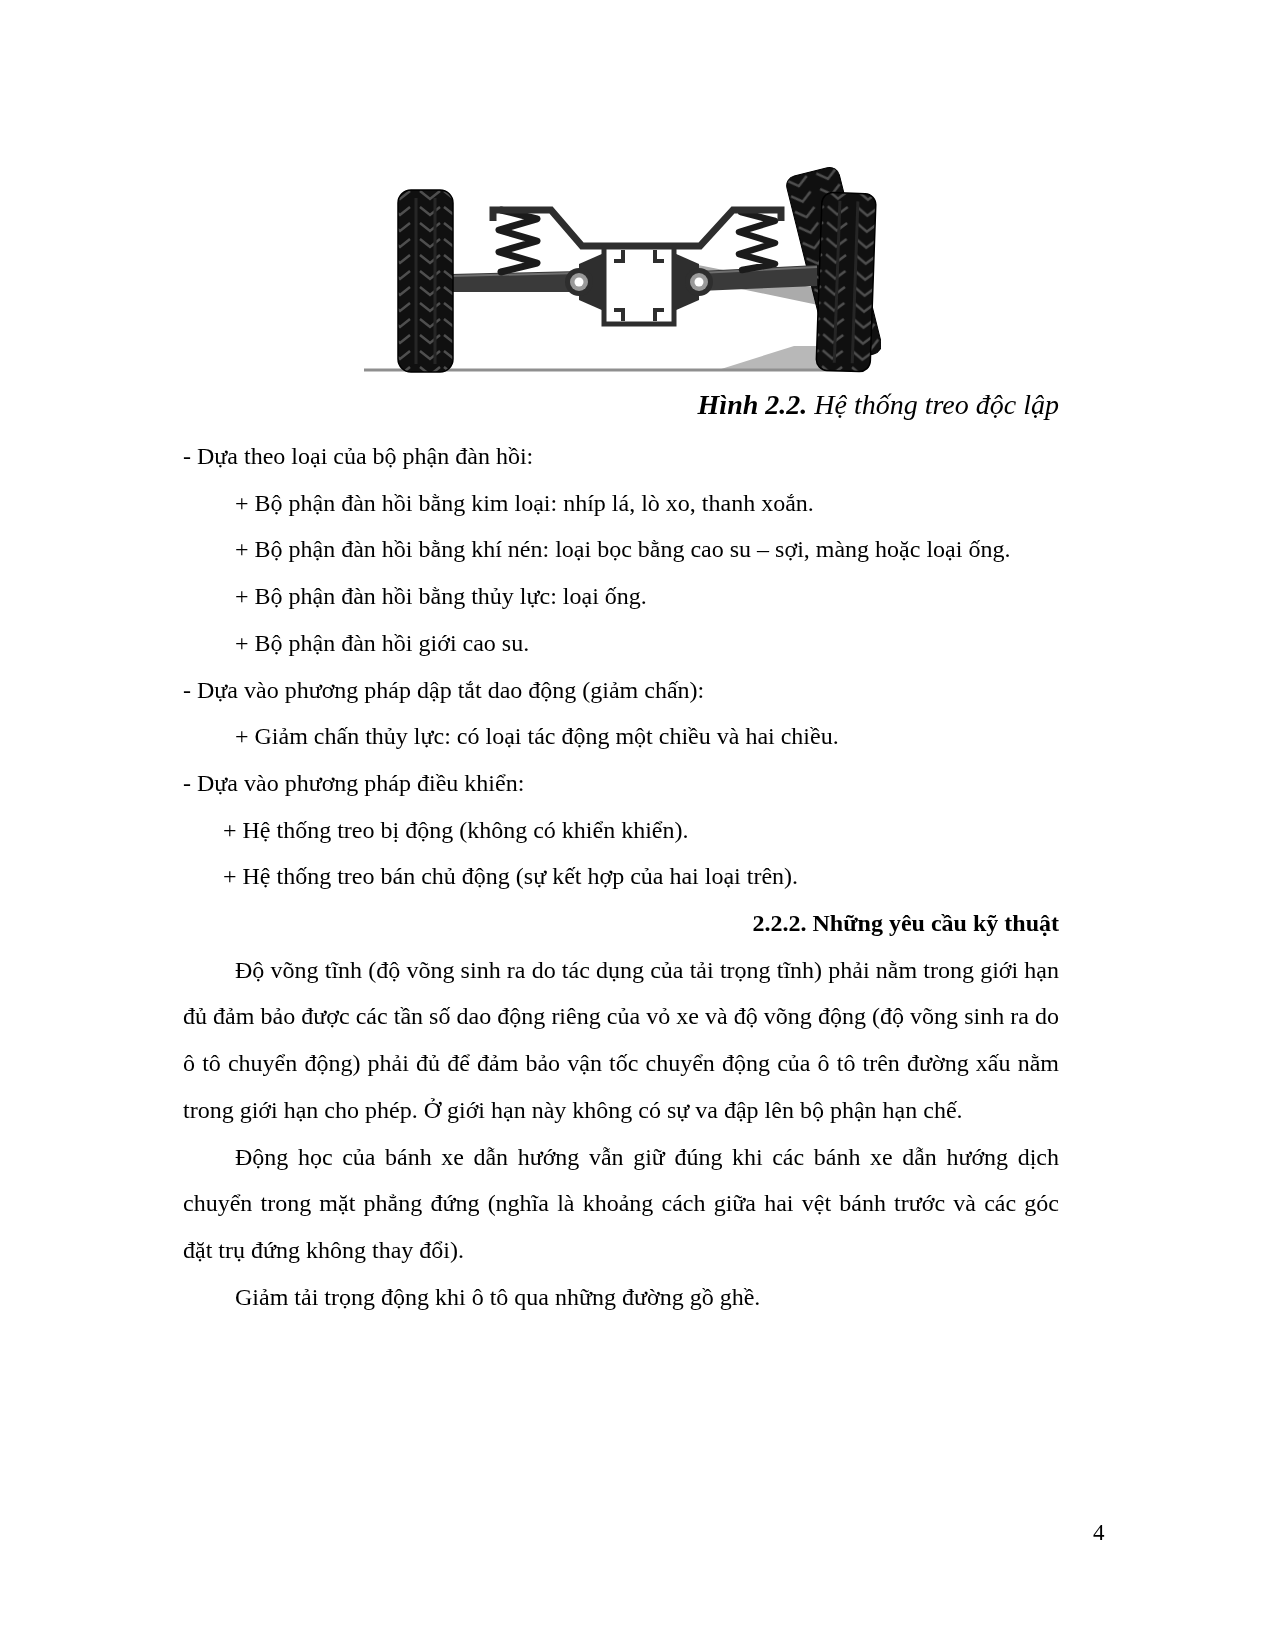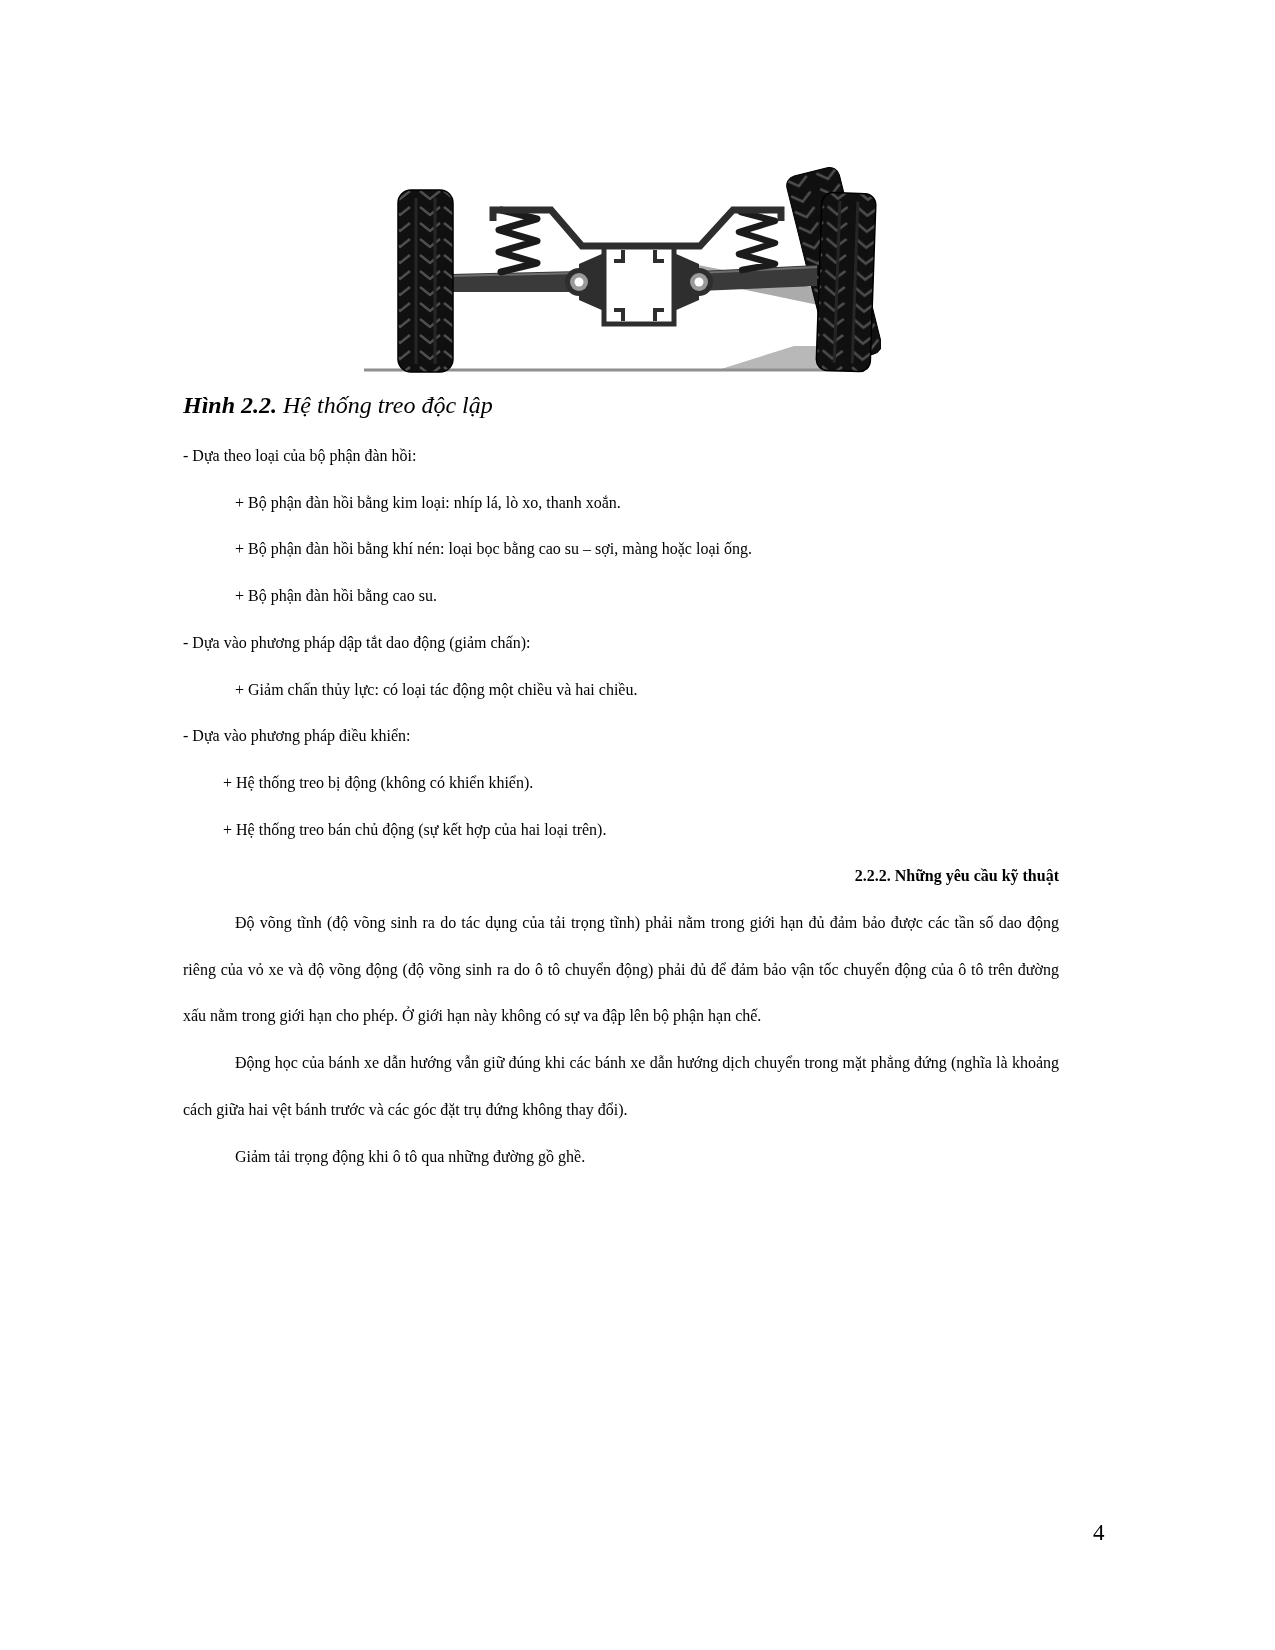--- a/index.html
+++ b/index.html
@@ -17,30 +17,30 @@
     left:183px;top:140px;
     width:876px;
   }
   .figure-wrap{
     width:100%;
     display:flex;
     justify-content:center;
   }
   .caption{
     margin:12px 0 0 0;
-    text-align:left;
-    font-size:24px;
+    text-align:right;
+    font-size:28px;
     line-height:30px;
   }
   .cap-label{font-weight:bold;font-style:italic;}
   .cap-text{font-style:italic;}
   .paragraphs{margin-top:13px;}
   .para{
     margin:0;
-    font-size:16px;
+    font-size:24px;
     line-height:46.7px;
     text-align:justify;
     text-justify:inter-word;
   }
   .para.dash{text-indent:0;}
   .para.plus{text-indent:52px;}
   .para.plus2{text-indent:40px;}
   .para.body{text-indent:52px;}
   .para.heading{font-weight:bold;text-align:right;text-indent:0;}
   .page-number{
@@ -115,21 +115,22 @@
         </g>
       </svg>
     </div>
 
     <p class="caption"><span class="cap-label">Hình 2.2.</span><span class="cap-text"> Hệ thống treo độc lập</span></p>
 
     <div class="paragraphs">
         <p class="para dash">- Dựa theo loại của bộ phận đàn hồi:</p>
         <p class="para plus">+ Bộ phận đàn hồi bằng kim loại: nhíp lá, lò xo, thanh xoắn.</p>
         <p class="para plus">+ Bộ phận đàn hồi bằng khí nén: loại bọc bằng cao su – sợi, màng hoặc loại ống.</p>
-        <p class="para plus">+ Bộ phận đàn hồi bằng cao su.</p>
+        <p class="para plus">+ Bộ phận đàn hồi bằng thủy lực: loại ống.</p>
+        <p class="para plus">+ Bộ phận đàn hồi giới cao su.</p>
         <p class="para dash">- Dựa vào phương pháp dập tắt dao động (giảm chấn):</p>
         <p class="para plus">+ Giảm chấn thủy lực: có loại tác động một chiều và hai chiều.</p>
         <p class="para dash">- Dựa vào phương pháp điều khiển:</p>
         <p class="para plus2">+ Hệ thống treo bị động (không có khiển khiển).</p>
         <p class="para plus2">+ Hệ thống treo bán chủ động (sự kết hợp của hai loại trên).</p>
         <p class="para heading">2.2.2. Những yêu cầu kỹ thuật</p>
         <p class="para body">Độ võng tĩnh (độ võng sinh ra do tác dụng của tải trọng tĩnh) phải nằm trong giới hạn đủ đảm bảo được các tần số dao động riêng của vỏ xe và độ võng động (độ võng sinh ra do ô tô chuyển động) phải đủ để đảm bảo vận tốc chuyển động của ô tô trên đường xấu nằm trong giới hạn cho phép. Ở giới hạn này không có sự va đập lên bộ phận hạn chế.</p>
         <p class="para body">Động học của bánh xe dẫn hướng vẫn giữ đúng khi các bánh xe dẫn hướng dịch chuyển trong mặt phẳng đứng (nghĩa là khoảng cách giữa hai vệt bánh trước và các góc đặt trụ đứng không thay đổi).</p>
         <p class="para body">Giảm tải trọng động khi ô tô qua những đường gồ ghề.</p>
       </div>

